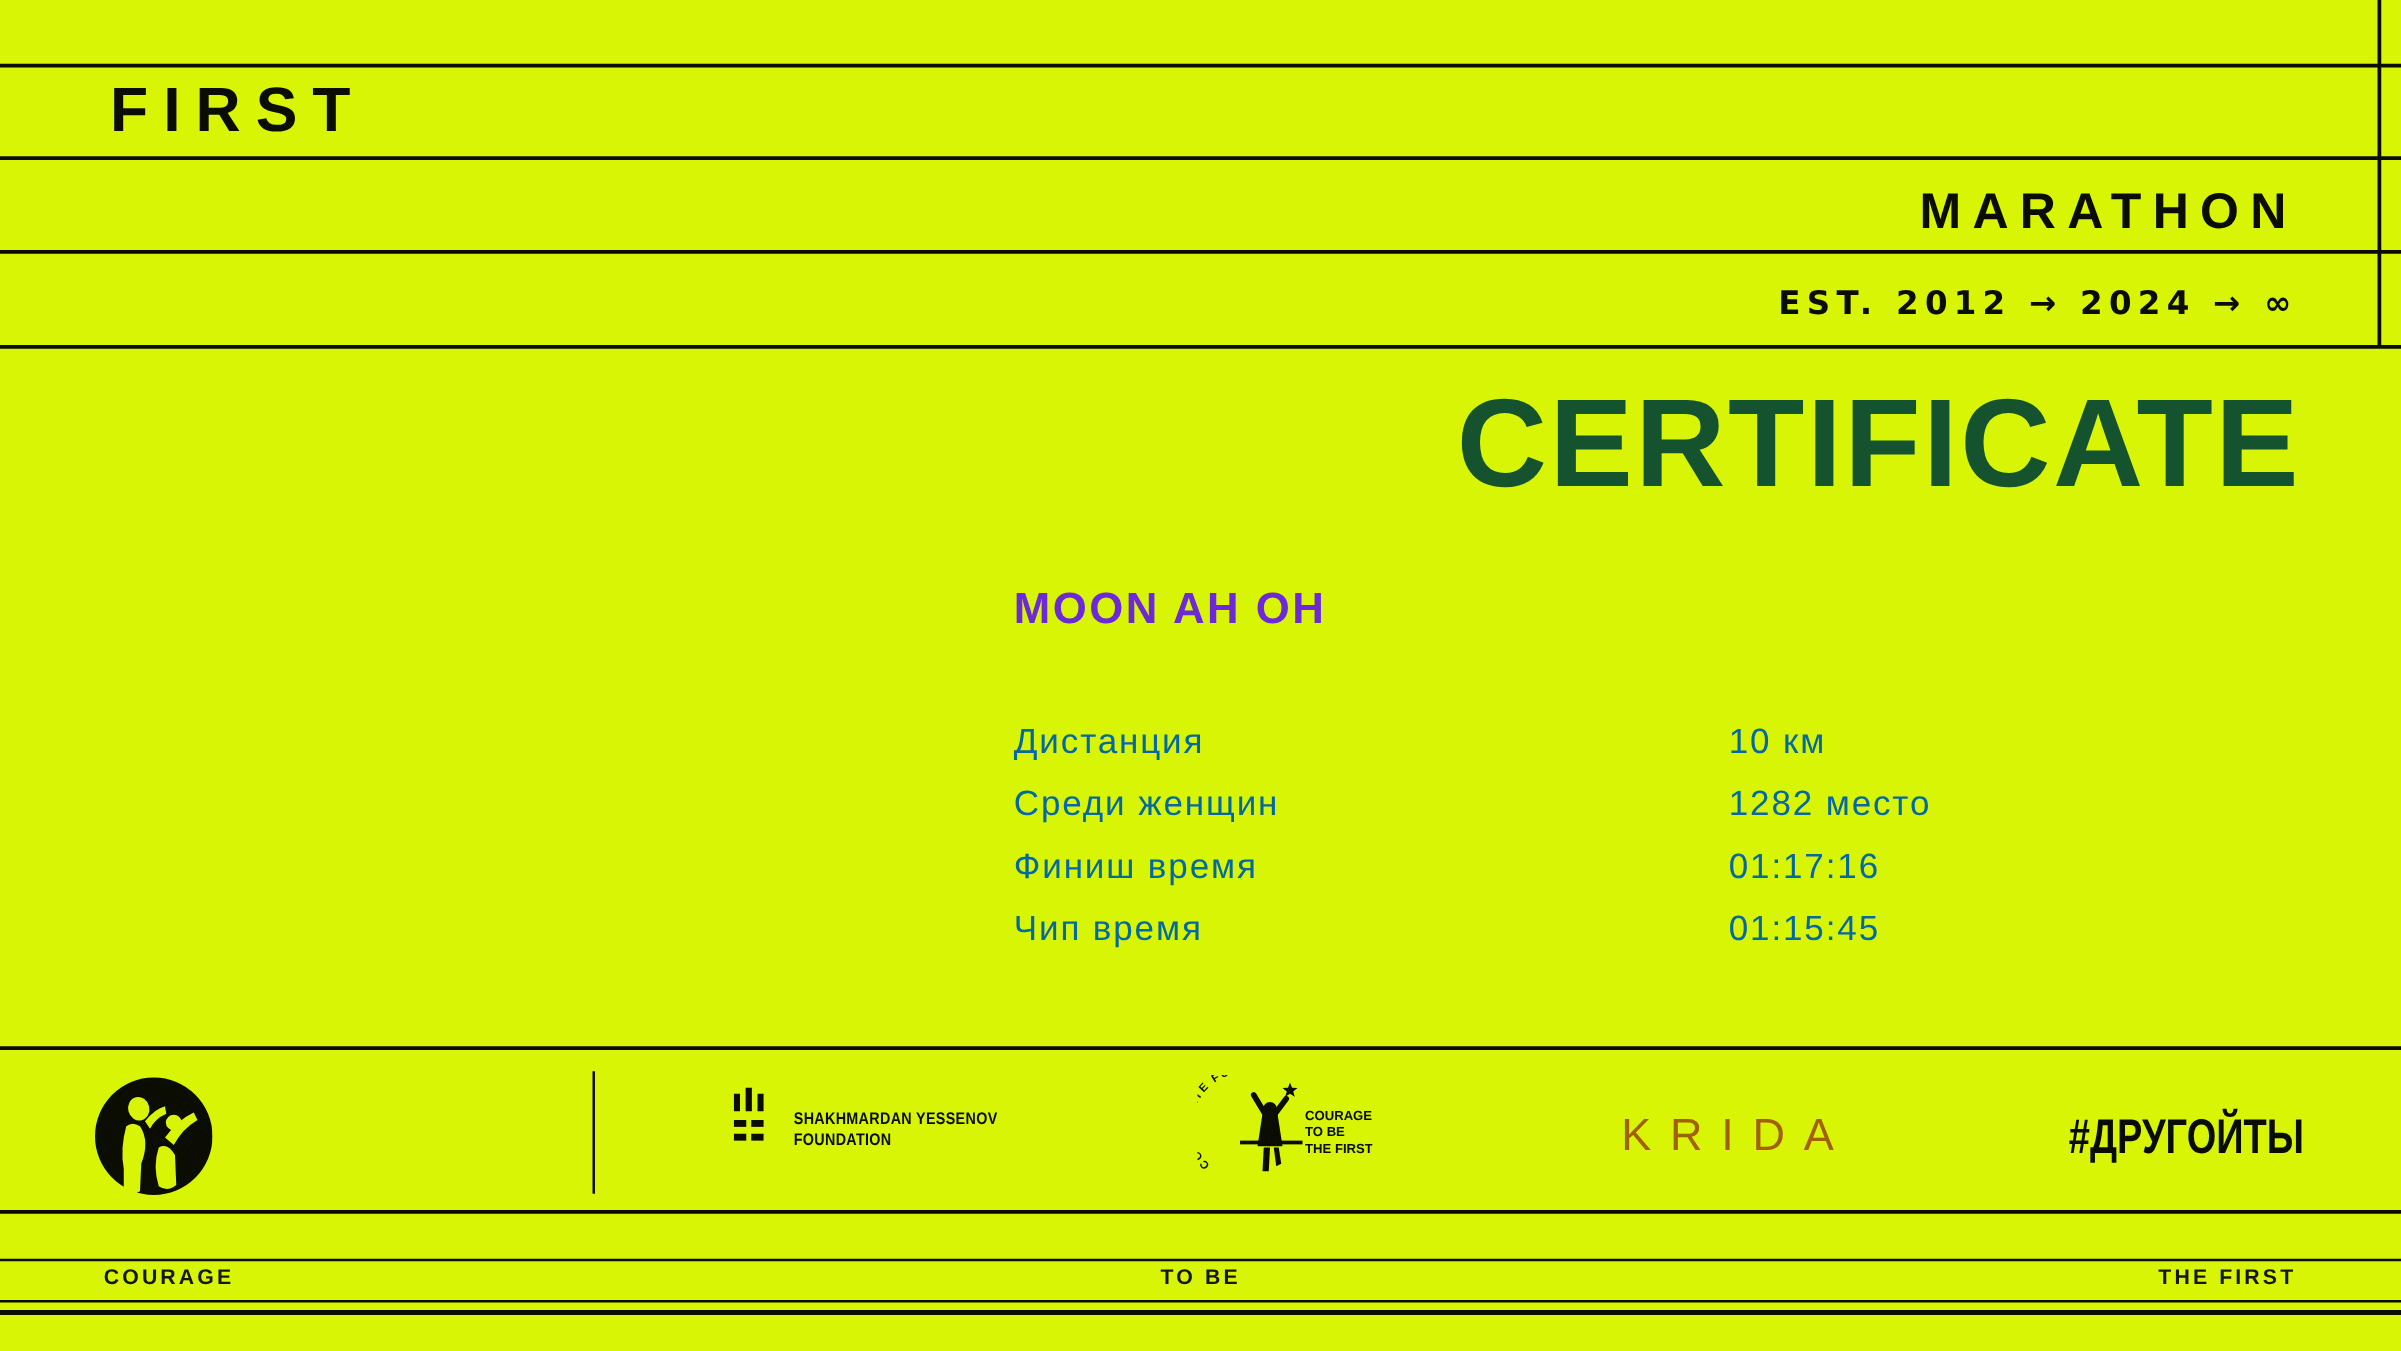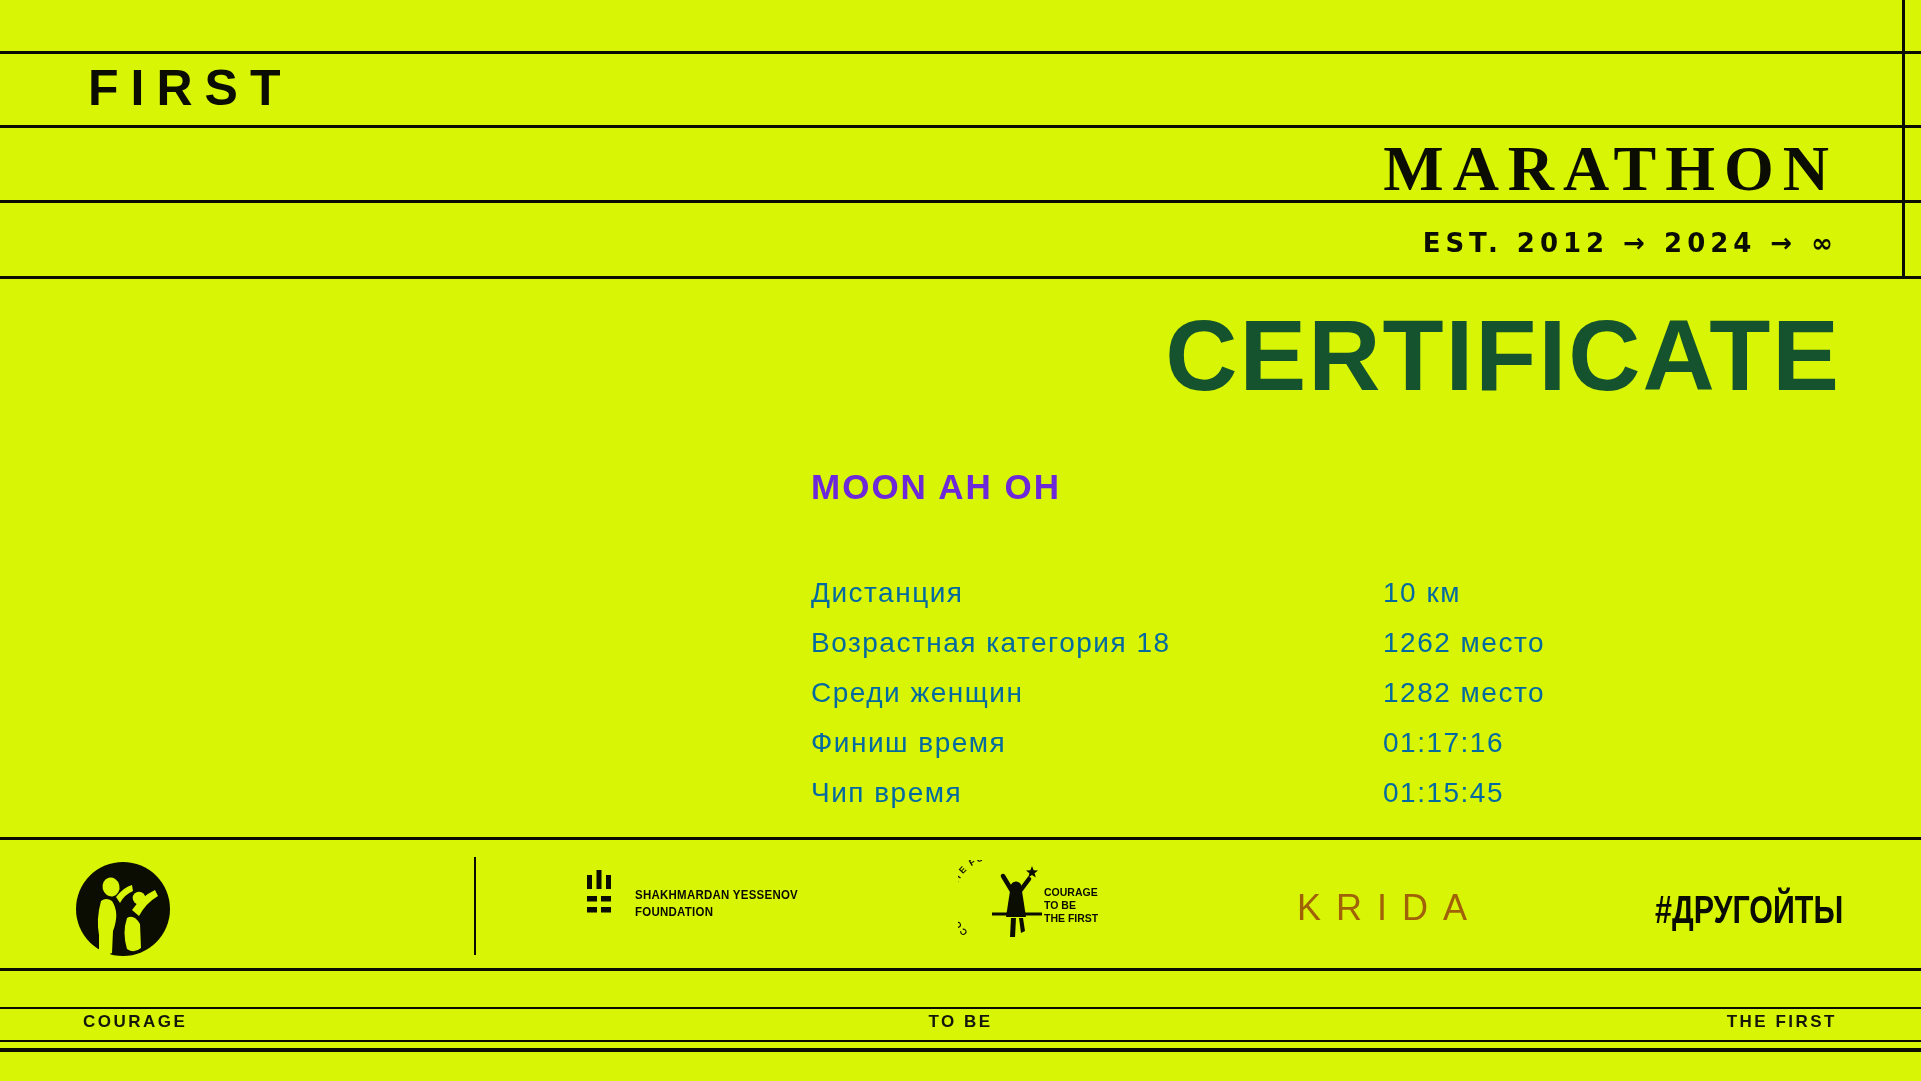--- a/index.html
+++ b/index.html
@@ -11,21 +11,21 @@
   }
   .hline{position:absolute;left:0;width:1921px;height:3px;background:var(--ink);}
   .hline.t2{height:2px;}
   .y53{top:51px}.y127{top:125px}.y202{top:200px}.y278{top:276px}
   .y839{top:837px}.y970{top:968px}.y1009{top:1007px}.y1041{top:1040px}.y1050{top:1048px;height:4px}
   .vline{position:absolute;width:3px;background:var(--ink);}
   .vline.header-right{left:1902px;top:0;height:277px;}
   .vline.kaspi-sep{left:474px;top:857px;height:98px;width:2px;}
 
   .almaty{position:absolute;left:88px;top:60px;font-size:50px;line-height:56px;font-weight:700;letter-spacing:12px;white-space:nowrap;}
-  .marathon{position:absolute;right:83px;top:141px;font-size:64px;line-height:56px;font-weight:700;letter-spacing:9px;white-space:nowrap;font-family:Liberation Serif, serif;}
+  .marathon{position:absolute;right:83px;top:141px;font-size:40px;line-height:56px;font-weight:700;letter-spacing:9px;white-space:nowrap;}
   .est{position:absolute;right:83px;top:228px;font-size:26px;line-height:30px;font-weight:600;letter-spacing:5px;white-space:nowrap;font-family:"DejaVu Sans","Liberation Sans",sans-serif;}
   .certificate{position:absolute;right:80px;top:303px;font-size:100px;line-height:104px;font-weight:700;letter-spacing:2px;white-space:nowrap;color:#14532d;}
 
   .name{position:absolute;left:811px;top:465px;font-size:35px;line-height:44px;font-weight:700;letter-spacing:2px;color:#6d28d9;white-space:nowrap;}
 
   .details{position:absolute;left:811px;top:568px;width:800px;}
   .row{display:flex;height:50px;align-items:center;font-size:28px;letter-spacing:1.5px;font-weight:500;color:#0369a1;white-space:nowrap;}
   .row .label{width:572px;flex:0 0 572px;}
   .row .value{}
 
@@ -66,24 +66,20 @@
   <div class="marathon">MARATHON</div>
   <div class="est">EST. 2012 → 2024 → ∞</div>
 
   <div class="certificate">CERTIFICATE</div>
   <div class="name">MOON AH OH</div>
 
   <div class="details">
     <div class="row">
       <span class="label">Дистанция</span>
       <span class="value">10 км</span>
-    </div>
-    <div class="row">
-      <span class="label">Возрастная категория 18</span>
-      <span class="value">1262 место</span>
     </div>
     <div class="row">
       <span class="label">Среди женщин</span>
       <span class="value">1282 место</span>
     </div>
     <div class="row">
       <span class="label">Финиш время</span>
       <span class="value">01:17:16</span>
     </div>
     <div class="row">

